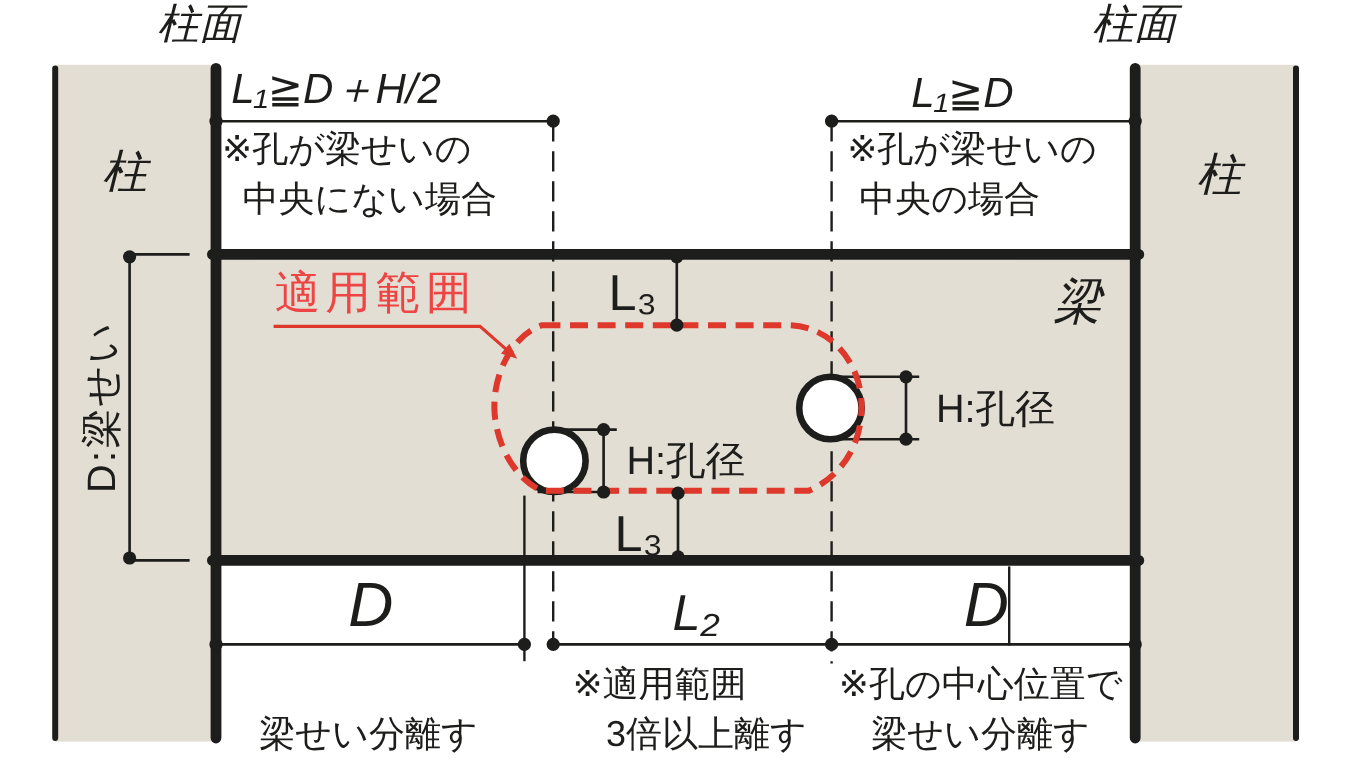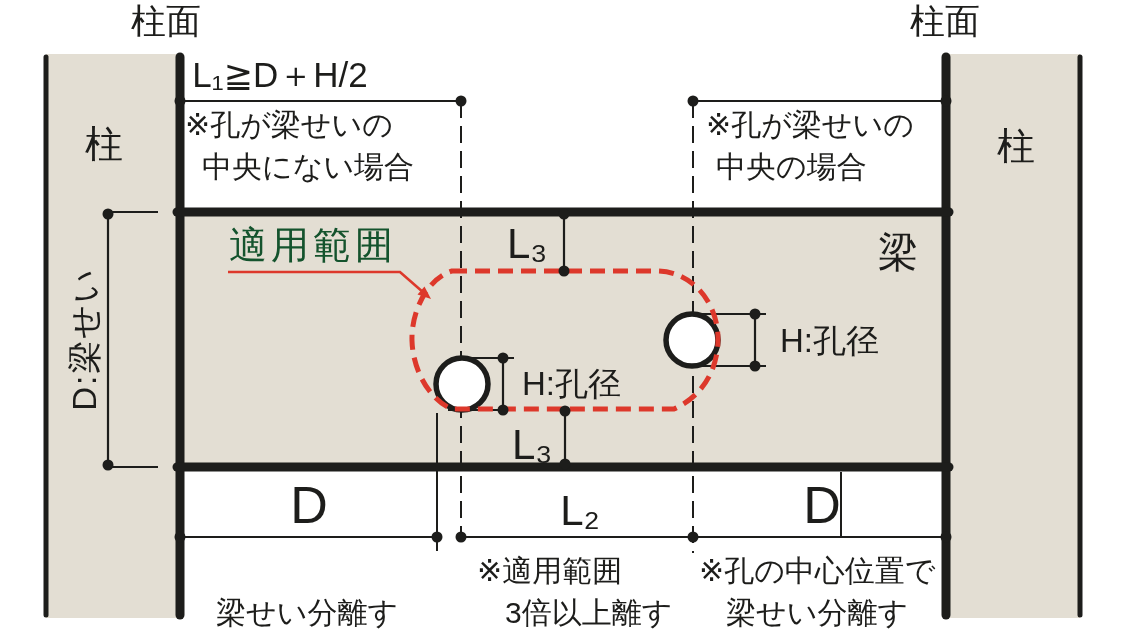--- a/index.html
+++ b/index.html
@@ -2,22 +2,22 @@
 <html><head>
 <meta charset="utf-8">
 <style>
   html,body{margin:0;padding:0;background:#fff;}
   #stage{
     position:relative;width:1136px;height:640px;background:#ffffff;overflow:hidden;
     font-family:"Liberation Sans","DejaVu Sans",sans-serif;color:#1d1d1b;
   }
   #stage svg{position:absolute;left:0;top:0;}
   .lbl{position:absolute;line-height:1;white-space:nowrap;color:#1d1d1b;}
-  .ctr{transform:translateX(-50%);}
-  .red{color:#14532d;}
+  .ctr{transform:translateX(-50%);font-style:italic;}
+  .red{color:#ef4444;}
   .fs-big{font-size:35px;}
   .fs-note{font-size:30px;}
   .fs-dim{font-size:42px;}
   .fs-D{font-size:52px;}
   .fs-hole{font-size:33px;}
   .fs-member{font-size:38px;}
   .scope-lbl{font-size:38px;letter-spacing:4px;}
   .beam-depth{
     transform:translate(-50%,-50%) rotate(-90deg);
     font-size:33px;letter-spacing:2px;
@@ -97,20 +97,21 @@
       <circle cx="461" cy="537" r="5.5"></circle>
         <circle cx="693" cy="537" r="5.5"></circle>
       <circle cx="946" cy="537" r="5.5"></circle>
     </g>
   </svg>
 
   <div class="lbl ctr fs-big" style="left:166px;top:3px;">柱面</div>
   <div class="lbl ctr fs-big" style="left:945px;top:3px;">柱面</div>
 
   <div class="lbl ctr fs-big" style="left:280px;top:57px;">L₁≧D＋H/2</div>
+  <div class="lbl ctr fs-big" style="left:802px;top:60px;">L₁≧D</div>
 
   <div class="lbl fs-note" style="left:185px;top:110px;">※孔が梁せいの</div>
   <div class="lbl fs-note" style="left:202px;top:152px;">中央にない場合</div>
   <div class="lbl fs-note" style="left:706px;top:110px;">※孔が梁せいの</div>
   <div class="lbl fs-note" style="left:716px;top:152px;">中央の場合</div>
 
   <div class="lbl ctr fs-member" style="left:104px;top:125px;">柱</div>
   <div class="lbl ctr fs-member" style="left:1016px;top:127px;">柱</div>
   <div class="lbl ctr" style="left:898px;top:232px;font-size:40px;">梁</div>
 

